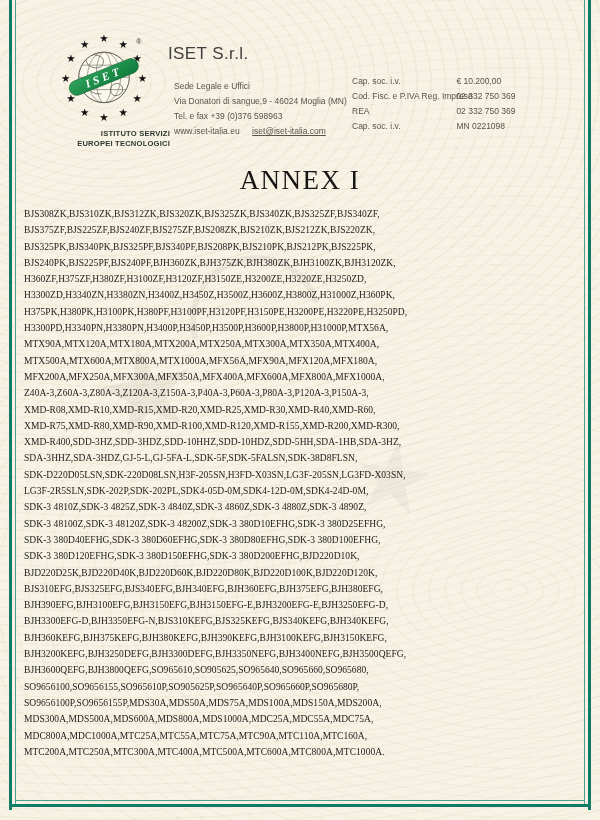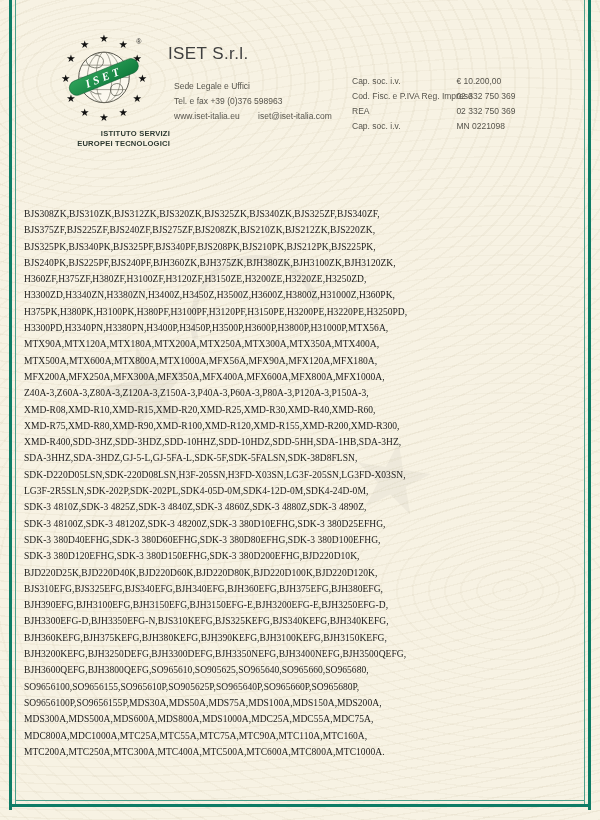--- a/index.html
+++ b/index.html
@@ -25,22 +25,22 @@
   .wm-star-2{left:350px;top:430px;font-size:96px;color:rgba(80,80,75,0.05);transform:rotate(9deg);}
   .wm-arc{left:190px;top:255px;width:120px;height:120px;border:6px solid rgba(90,90,85,0.07);border-radius:50%;border-bottom-color:transparent;border-right-color:transparent;transform:rotate(28deg);}
   
   .letterhead{position:absolute;left:0;top:0;width:600px;height:165px;}
   .logo-block{position:absolute;left:38px;top:32px;width:132px;text-align:center;}
   .logo-block svg{display:block;margin:0 auto;}
   .org-name{margin-top:1px;font-size:7.6px;font-weight:bold;letter-spacing:0.2px;color:#2e3a32;line-height:9.5px;text-align:right;}
   .company-name{position:absolute;left:168px;top:44px;font-size:17px;color:#3f3f3f;letter-spacing:0.4px;}
   .address{position:absolute;left:174px;top:79px;font-size:8.5px;color:#56544c;}
   .address .adr-line{height:15px;line-height:15px;white-space:nowrap;}
-  .email-link{color:#56544c;}
-  .website{margin-right:16px;}
+  .email-link{text-decoration:underline;color:#56544c;}
+  .website{margin-right:10px;}
   .registry{position:absolute;left:352px;top:74px;font-size:8.5px;color:#56544c;}
   .reg-row{height:15px;line-height:15px;white-space:nowrap;}
   .reg-label{display:inline-block;width:102px;}
   .reg-value{display:inline-block;}
   
   .annex-title{
     position:absolute;left:0;top:165px;width:600px;margin:0;text-align:center;
     font-family:"Liberation Serif", serif;font-weight:normal;
     font-size:27px;letter-spacing:1.5px;color:#161616;
   }
@@ -117,20 +117,21 @@
       <div class="org-name">
         <div>ISTITUTO SERVIZI</div>
         <div>EUROPEI TECNOLOGICI</div>
       </div>
     </div>
 
     <div class="company-name">ISET S.r.l.</div>
 
     <div class="address">
       <div class="adr-line">Sede Legale e Uffici</div>
+      <div class="adr-line">Via Donatori di sangue,9 - 46024 Moglia (MN)</div>
       <div class="adr-line">Tel. e fax +39 (0)376 598963</div>
       <div class="adr-line">
         <span class="website">www.iset-italia.eu</span>
         <span class="email-link">iset@iset-italia.com</span>
       </div>
     </div>
 
     <div class="registry">
       <div class="reg-row">
         <span class="reg-label">Cap. soc. i.v.</span>
@@ -144,20 +145,21 @@
         <span class="reg-label">REA</span>
         <span class="reg-value">02 332 750 369</span>
       </div>
       <div class="reg-row">
         <span class="reg-label">Cap. soc. i.v.</span>
         <span class="reg-value">MN 0221098</span>
       </div>
     </div>
   </div>
 
+  <h1 class="annex-title">ANNEX I</h1>
   <div class="codes">
       <div class="code-line">BJS308ZK,BJS310ZK,BJS312ZK,BJS320ZK,BJS325ZK,BJS340ZK,BJS325ZF,BJS340ZF,</div>
       <div class="code-line">BJS375ZF,BJS225ZF,BJS240ZF,BJS275ZF,BJS208ZK,BJS210ZK,BJS212ZK,BJS220ZK,</div>
       <div class="code-line">BJS325PK,BJS340PK,BJS325PF,BJS340PF,BJS208PK,BJS210PK,BJS212PK,BJS225PK,</div>
       <div class="code-line">BJS240PK,BJS225PF,BJS240PF,BJH360ZK,BJH375ZK,BJH380ZK,BJH3100ZK,BJH3120ZK,</div>
       <div class="code-line">H360ZF,H375ZF,H380ZF,H3100ZF,H3120ZF,H3150ZE,H3200ZE,H3220ZE,H3250ZD,</div>
       <div class="code-line">H3300ZD,H3340ZN,H3380ZN,H3400Z,H3450Z,H3500Z,H3600Z,H3800Z,H31000Z,H360PK,</div>
       <div class="code-line">H375PK,H380PK,H3100PK,H380PF,H3100PF,H3120PF,H3150PE,H3200PE,H3220PE,H3250PD,</div>
       <div class="code-line">H3300PD,H3340PN,H3380PN,H3400P,H3450P,H3500P,H3600P,H3800P,H31000P,MTX56A,</div>
       <div class="code-line">MTX90A,MTX120A,MTX180A,MTX200A,MTX250A,MTX300A,MTX350A,MTX400A,</div>

